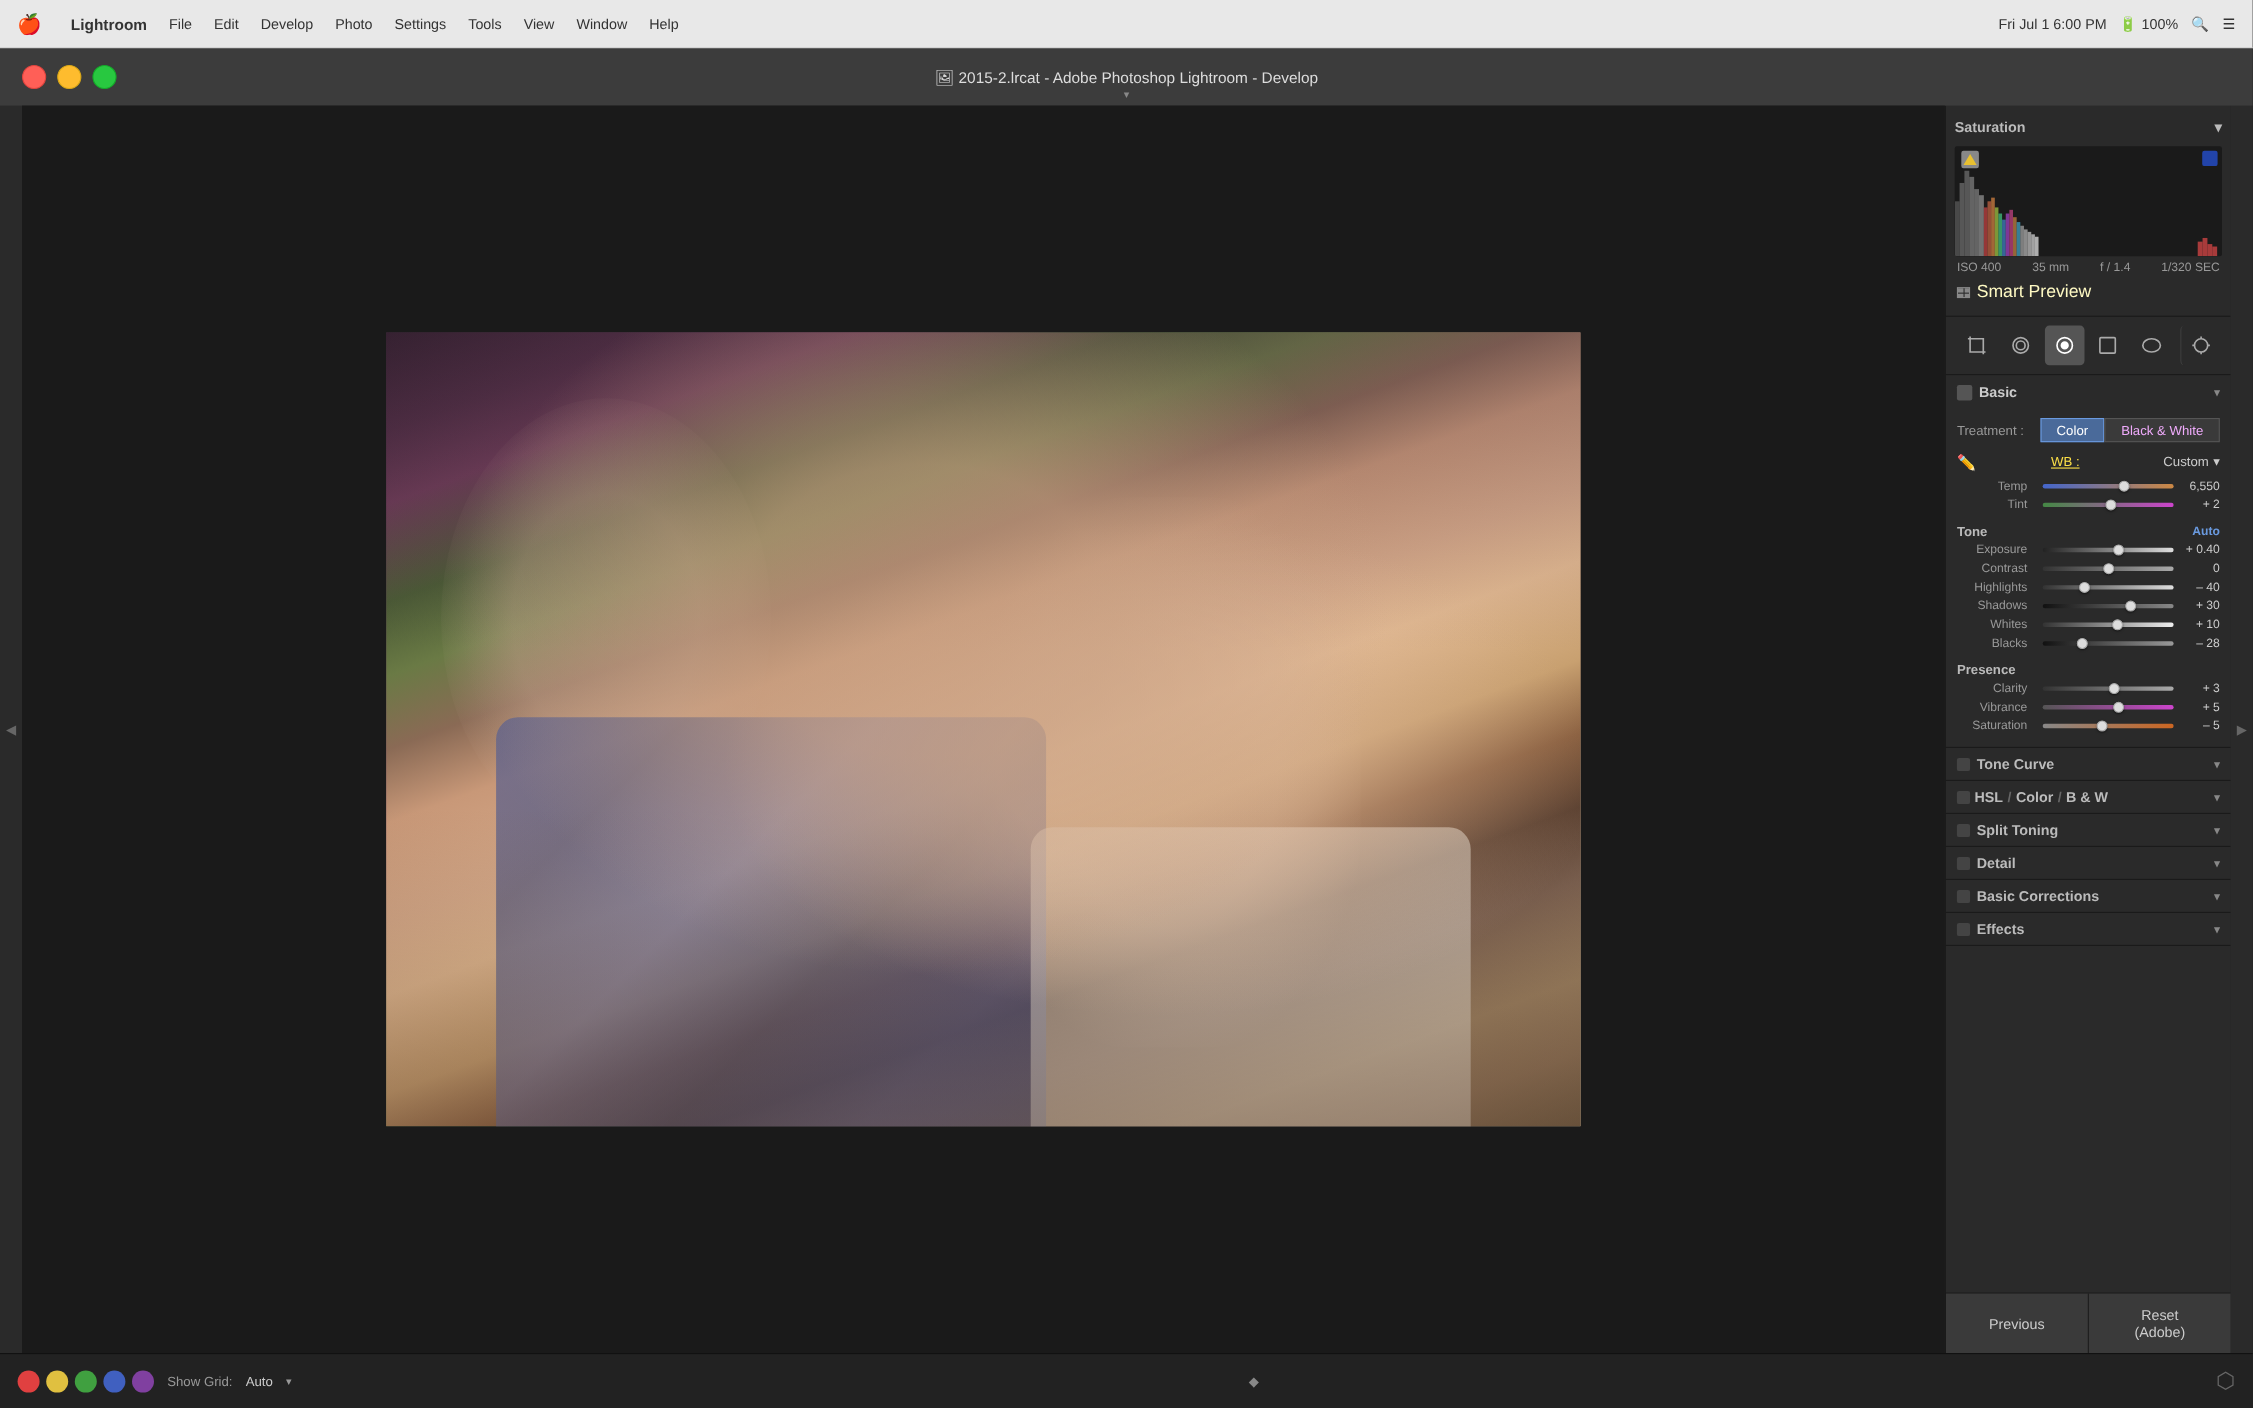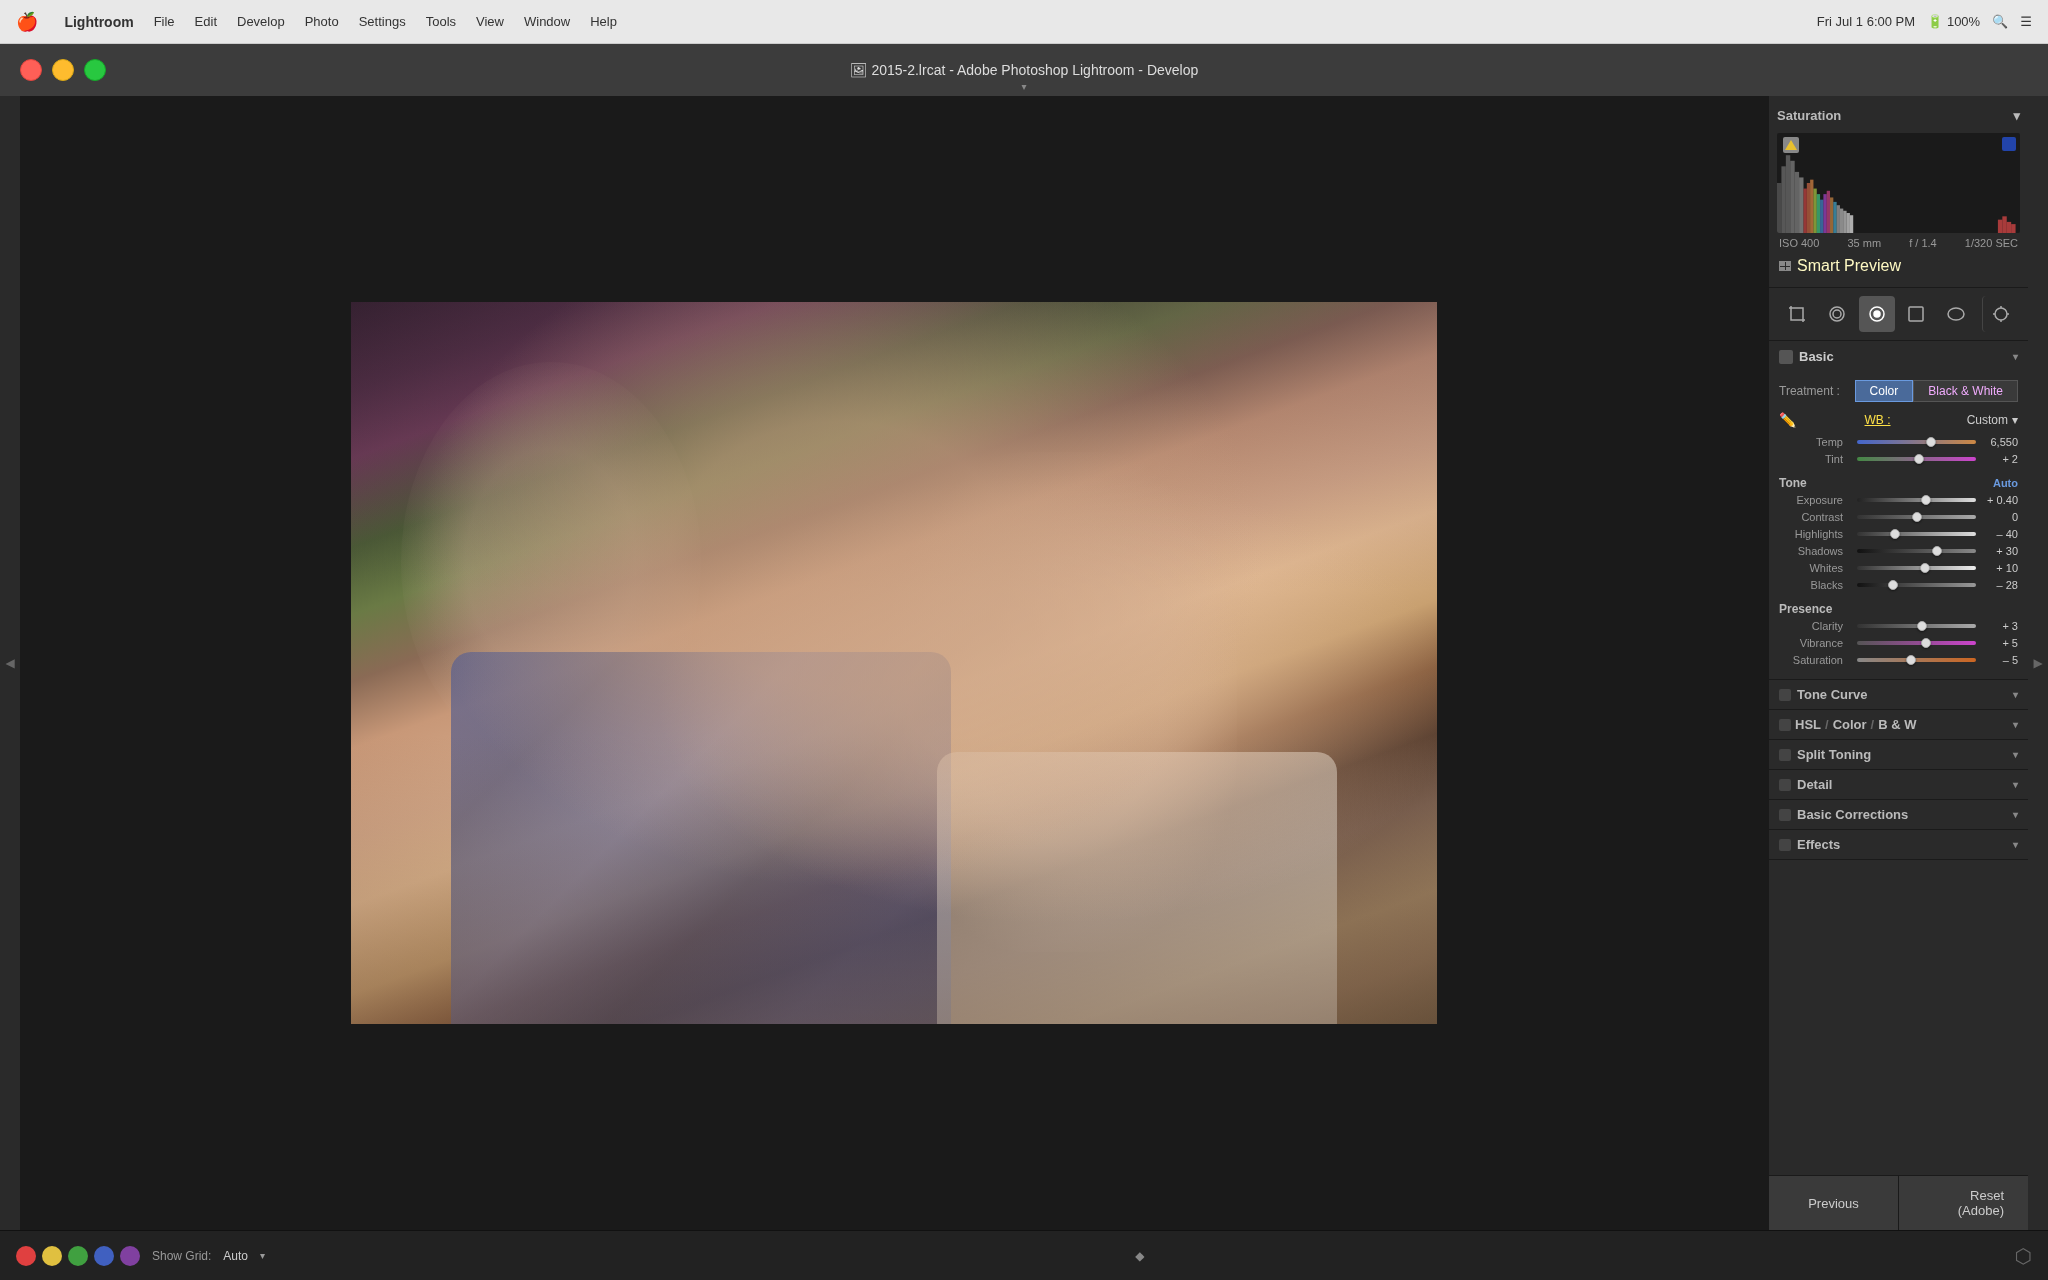--- a/index.html
+++ b/index.html
@@ -98,21 +98,21 @@
     .auto-btn { color: #6a9adf; font-size: 11px; cursor: pointer; }
 
     
     .collapsed-panel { display: flex; align-items: center; padding: 7px 10px; border-bottom: 1px solid #1a1a1a; cursor: pointer; color: #bbb; font-size: 13px; font-weight: 600; justify-content: space-between; }
     .collapsed-left { display: flex; align-items: center; gap: 6px; }
     .panel-dot { width: 12px; height: 12px; background: #444; border-radius: 2px; }
 
     
     .bottom-buttons { display: flex; gap: 0; padding: 0; border-top: 1px solid #1a1a1a; }
     .bottom-btn { flex: 1; padding: 12px 24px; background: #3a3a3a; color: #ccc; font-size: 13px; cursor: pointer; text-align: center; border: none; border-right: 1px solid #1a1a1a; }
-    .bottom-btn:last-child { border-right: none; text-align: right; }
+    .bottom-btn:last-child { border-right: none; }
 
     
     .filmstrip-bar { height: 50px; background: #222; border-top: 1px solid #111; display: flex; align-items: center; padding: 0 16px; gap: 12px; }
     .color-labels { display: flex; gap: 6px; }
     .color-dot { width: 20px; height: 20px; border-radius: 50%; cursor: pointer; }
     .show-grid-label { color: #999; font-size: 12px; }
     .show-grid-value { color: #ccc; font-size: 12px; }
     .grid-dropdown-arrow { color: #999; font-size: 10px; }
     .filmstrip-center { flex: 1; display: flex; justify-content: center; }
 

